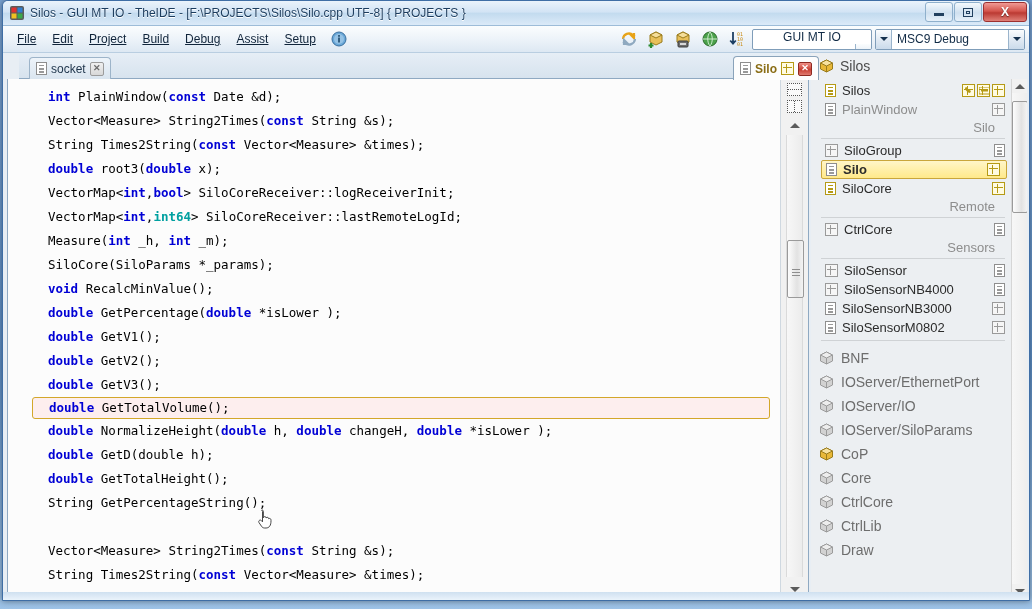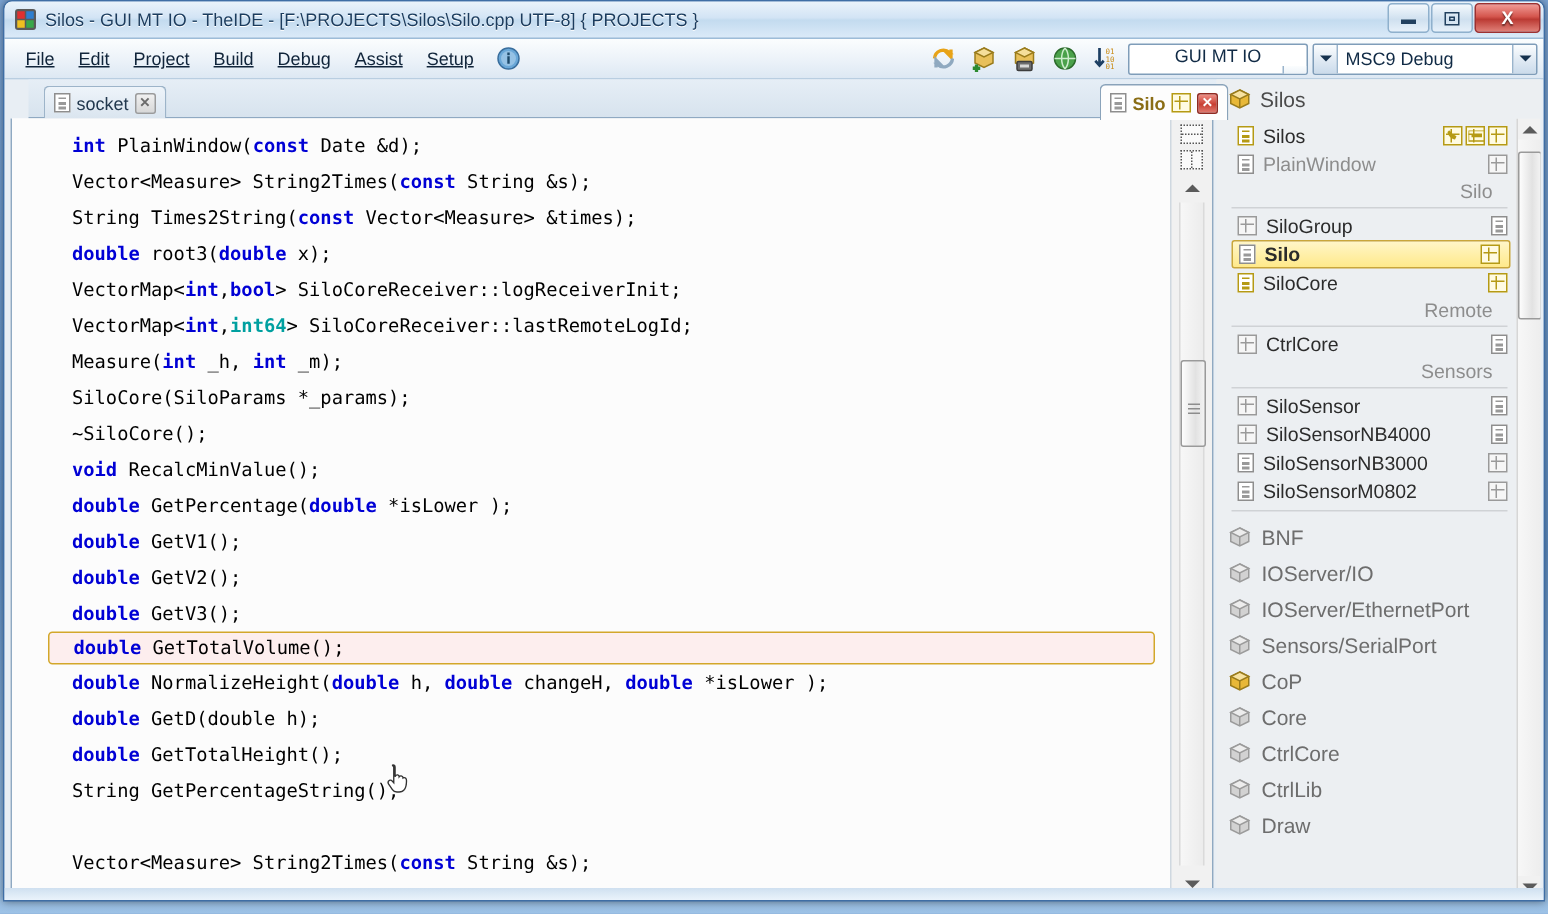--- a/index.html
+++ b/index.html
@@ -377,21 +377,20 @@
         <div id="editor">
 
           <div class="code-line"><span class="kw">int</span><span> PlainWindow(</span><span class="kw">const</span><span> Date &amp;d);</span></div>
             <div class="code-line"><span>Vector&lt;Measure&gt; String2Times(</span><span class="kw">const</span><span> String &amp;s);</span></div>
             <div class="code-line"><span>String Times2String(</span><span class="kw">const</span><span> Vector&lt;Measure&gt; &amp;times);</span></div>
             <div class="code-line"><span class="kw">double</span><span> root3(</span><span class="kw">double</span><span> x);</span></div>
             <div class="code-line"><span>VectorMap&lt;</span><span class="kw">int</span><span>,</span><span class="kw">bool</span><span>&gt; SiloCoreReceiver::logReceiverInit;</span></div>
             <div class="code-line"><span>VectorMap&lt;</span><span class="kw">int</span><span>,</span><span class="kw2">int64</span><span>&gt; SiloCoreReceiver::lastRemoteLogId;</span></div>
             <div class="code-line"><span>Measure(</span><span class="kw">int</span><span> _h, </span><span class="kw">int</span><span> _m);</span></div>
             <div class="code-line"><span>SiloCore(SiloParams *_params);</span></div>
-            <div class="code-line"><span>~SiloCore();</span></div>
             <div class="code-line"><span class="kw">void</span><span> RecalcMinValue();</span></div>
             <div class="code-line"><span class="kw">double</span><span> GetPercentage(</span><span class="kw">double</span><span> *isLower );</span></div>
             <div class="code-line"><span class="kw">double</span><span> GetV1();</span></div>
             <div class="code-line"><span class="kw">double</span><span> GetV2();</span></div>
             <div class="code-line"><span class="kw">double</span><span> GetV3();</span></div>
             <div class="code-line hl"><span class="kw">double</span><span> GetTotalVolume();</span></div>
             <div class="code-line"><span class="kw">double</span><span> NormalizeHeight(</span><span class="kw">double</span><span> h, </span><span class="kw">double</span><span> changeH, </span><span class="kw">double</span><span> *isLower );</span></div>
             <div class="code-line"><span class="kw">double</span><span> GetD(double h);</span></div>
             <div class="code-line"><span class="kw">double</span><span> GetTotalHeight();</span></div>
             <div class="code-line"><span>String GetPercentageString();</span></div>
@@ -529,41 +528,41 @@
                   <span>BNF</span>
                 </div>
                 <div class="prow">
                   <span class="cube">
                     <svg width="15" height="14" viewBox="0 0 15 14">
                       <path d="M7.5 1l6 3v6l-6 3-6-3V4z" fill="#d2d2d2" stroke="#9b9b9b"></path>
                       <path d="M7.5 1l6 3-6 3-6-3z" fill="#ededed" stroke="#9b9b9b"></path>
                       <path d="M7.5 7v6" stroke="#9b9b9b"></path>
                     </svg>
                   </span>
+                  <span>IOServer/EthernetPort</span>
+                </div>
+                <div class="prow">
+                  <span class="cube">
+                    <svg width="15" height="14" viewBox="0 0 15 14">
+                      <path d="M7.5 1l6 3v6l-6 3-6-3V4z" fill="#d2d2d2" stroke="#9b9b9b"></path>
+                      <path d="M7.5 1l6 3-6 3-6-3z" fill="#ededed" stroke="#9b9b9b"></path>
+                      <path d="M7.5 7v6" stroke="#9b9b9b"></path>
+                    </svg>
+                  </span>
                   <span>IOServer/IO</span>
                 </div>
                 <div class="prow">
                   <span class="cube">
                     <svg width="15" height="14" viewBox="0 0 15 14">
                       <path d="M7.5 1l6 3v6l-6 3-6-3V4z" fill="#d2d2d2" stroke="#9b9b9b"></path>
                       <path d="M7.5 1l6 3-6 3-6-3z" fill="#ededed" stroke="#9b9b9b"></path>
                       <path d="M7.5 7v6" stroke="#9b9b9b"></path>
                     </svg>
                   </span>
-                  <span>IOServer/EthernetPort</span>
-                </div>
-                <div class="prow">
-                  <span class="cube">
-                    <svg width="15" height="14" viewBox="0 0 15 14">
-                      <path d="M7.5 1l6 3v6l-6 3-6-3V4z" fill="#d2d2d2" stroke="#9b9b9b"></path>
-                      <path d="M7.5 1l6 3-6 3-6-3z" fill="#ededed" stroke="#9b9b9b"></path>
-                      <path d="M7.5 7v6" stroke="#9b9b9b"></path>
-                    </svg>
-                  </span>
-                  <span>Sensors/SerialPort</span>
+                  <span>IOServer/SiloParams</span>
                 </div>
                 <div class="prow">
                   <span class="cube">
                     <svg width="15" height="14" viewBox="0 0 15 14">
                       <path d="M7.5 1l6 3v6l-6 3-6-3V4z" fill="#e8b838" stroke="#9a7c1c"></path>
                       <path d="M7.5 1l6 3-6 3-6-3z" fill="#f7e2a0" stroke="#9a7c1c"></path>
                       <path d="M7.5 7v6" stroke="#9a7c1c"></path>
                     </svg>
                   </span>
                   <span>CoP</span>

